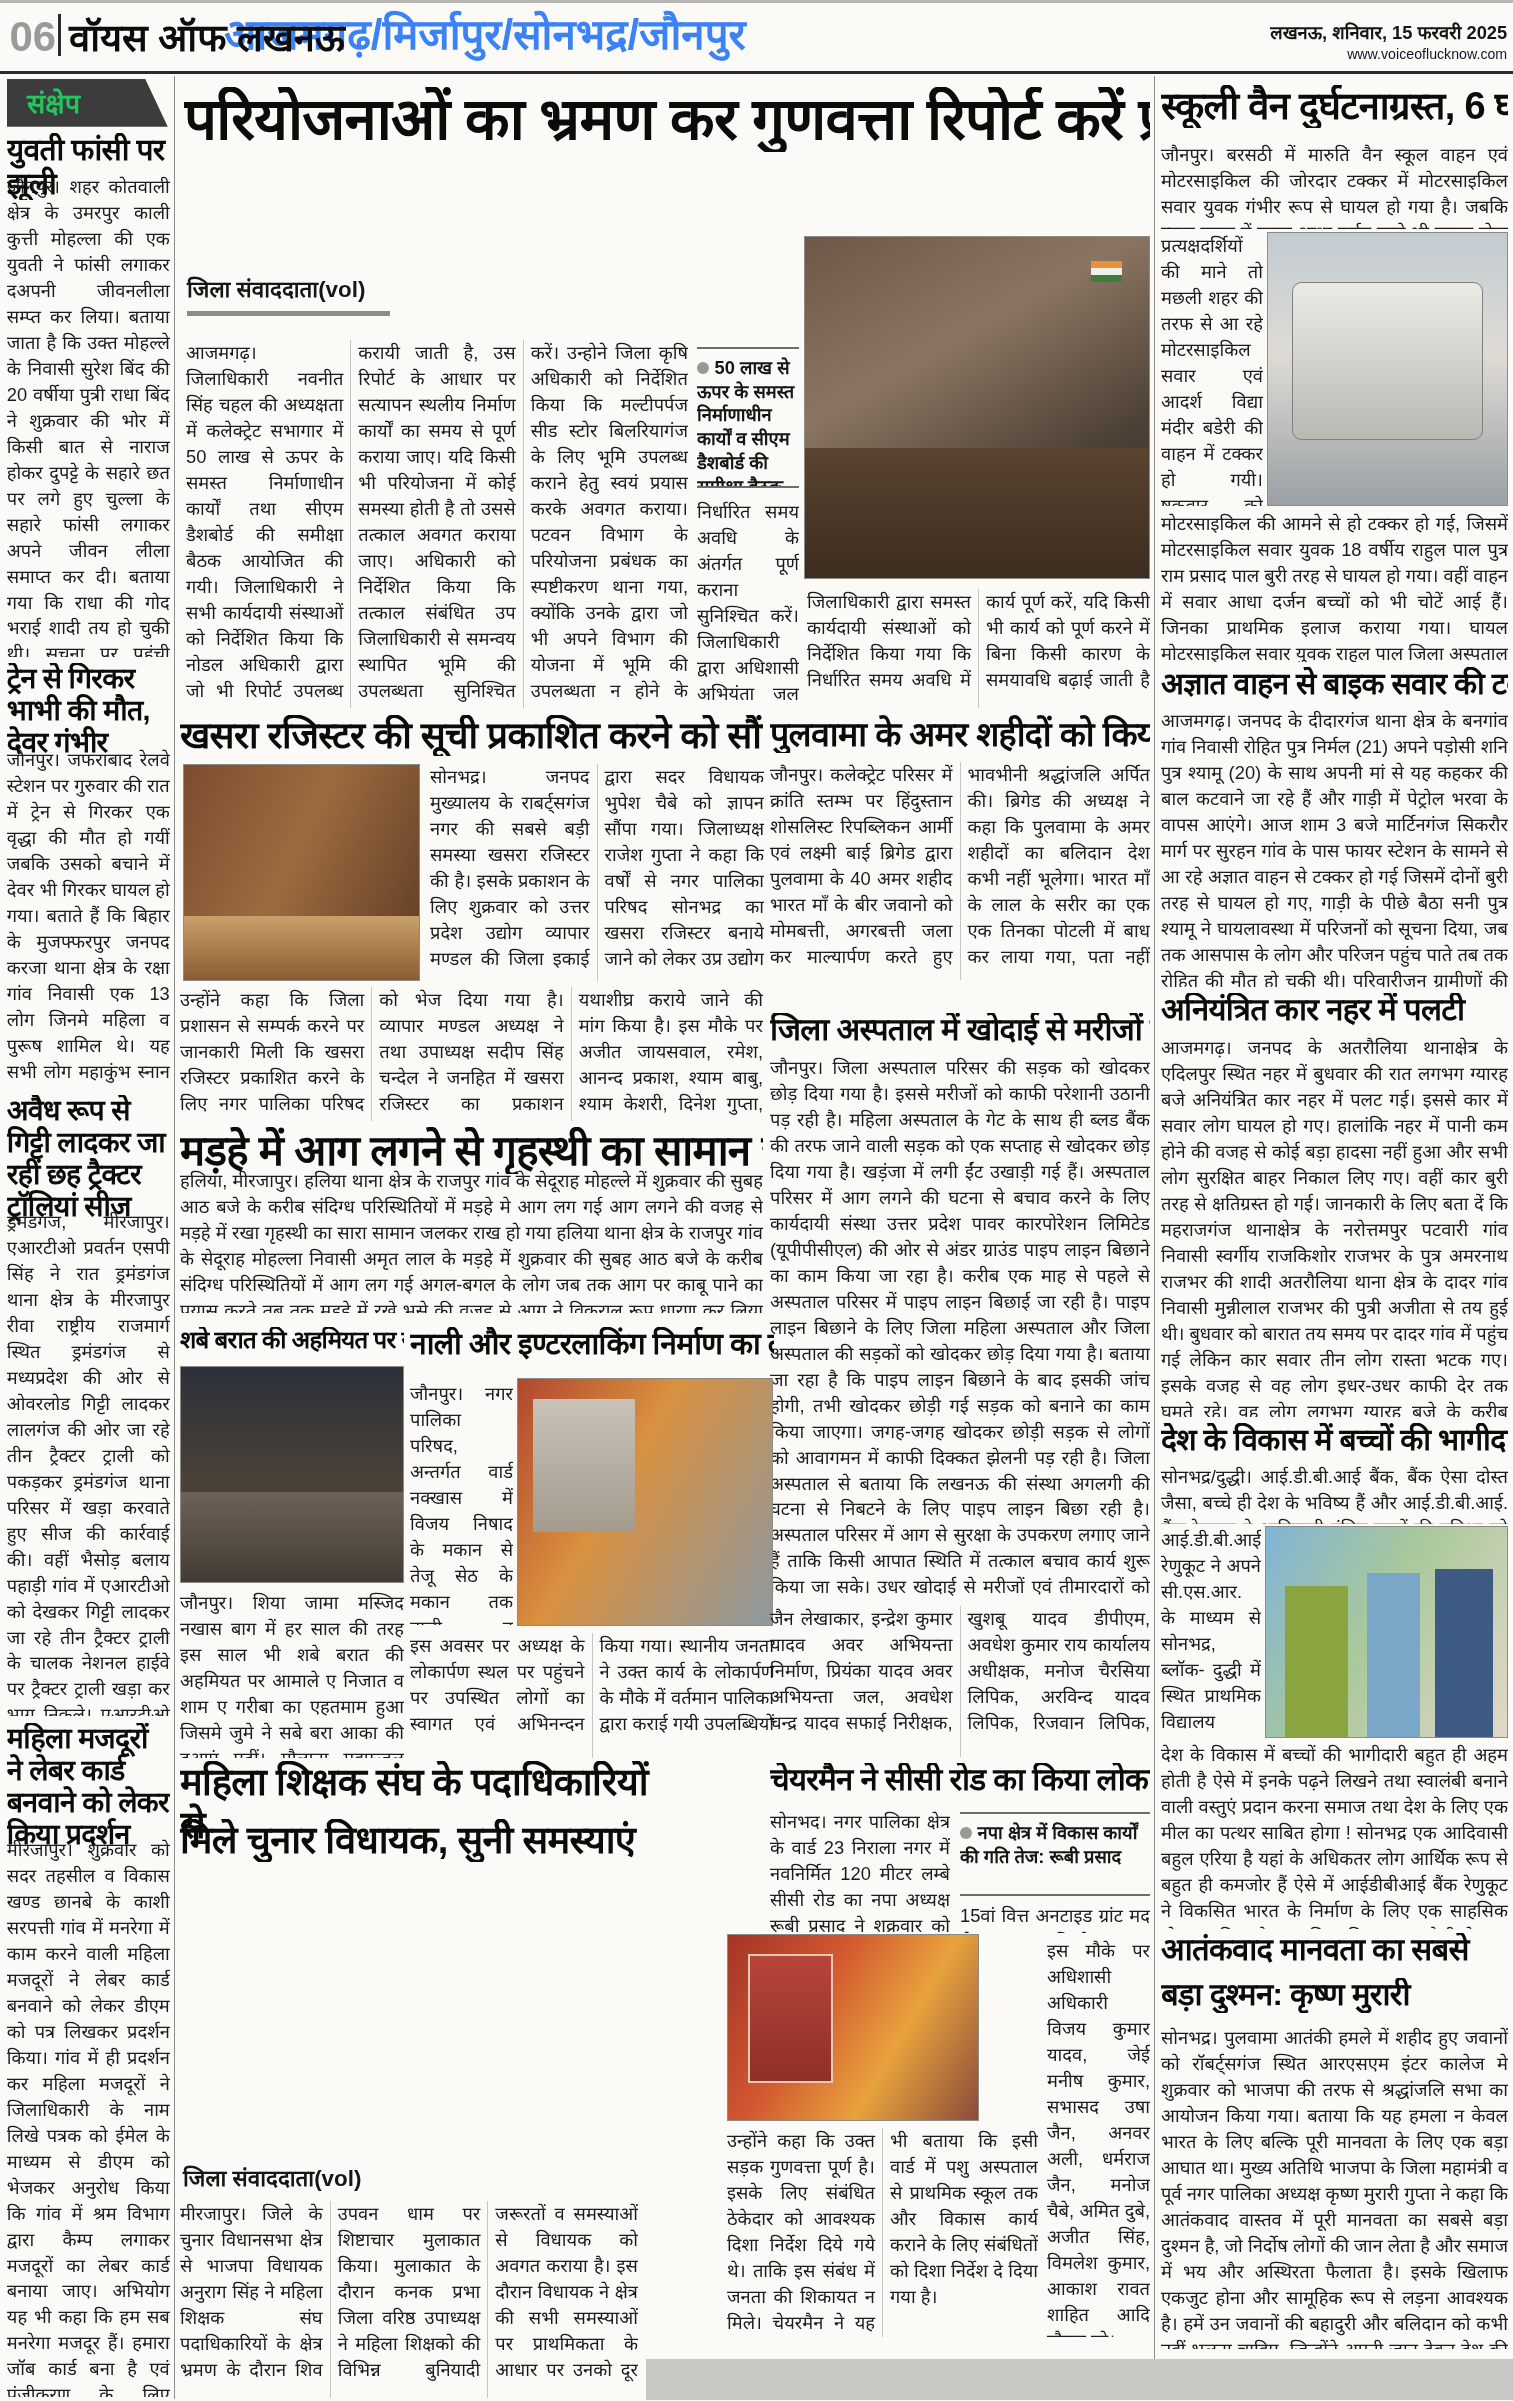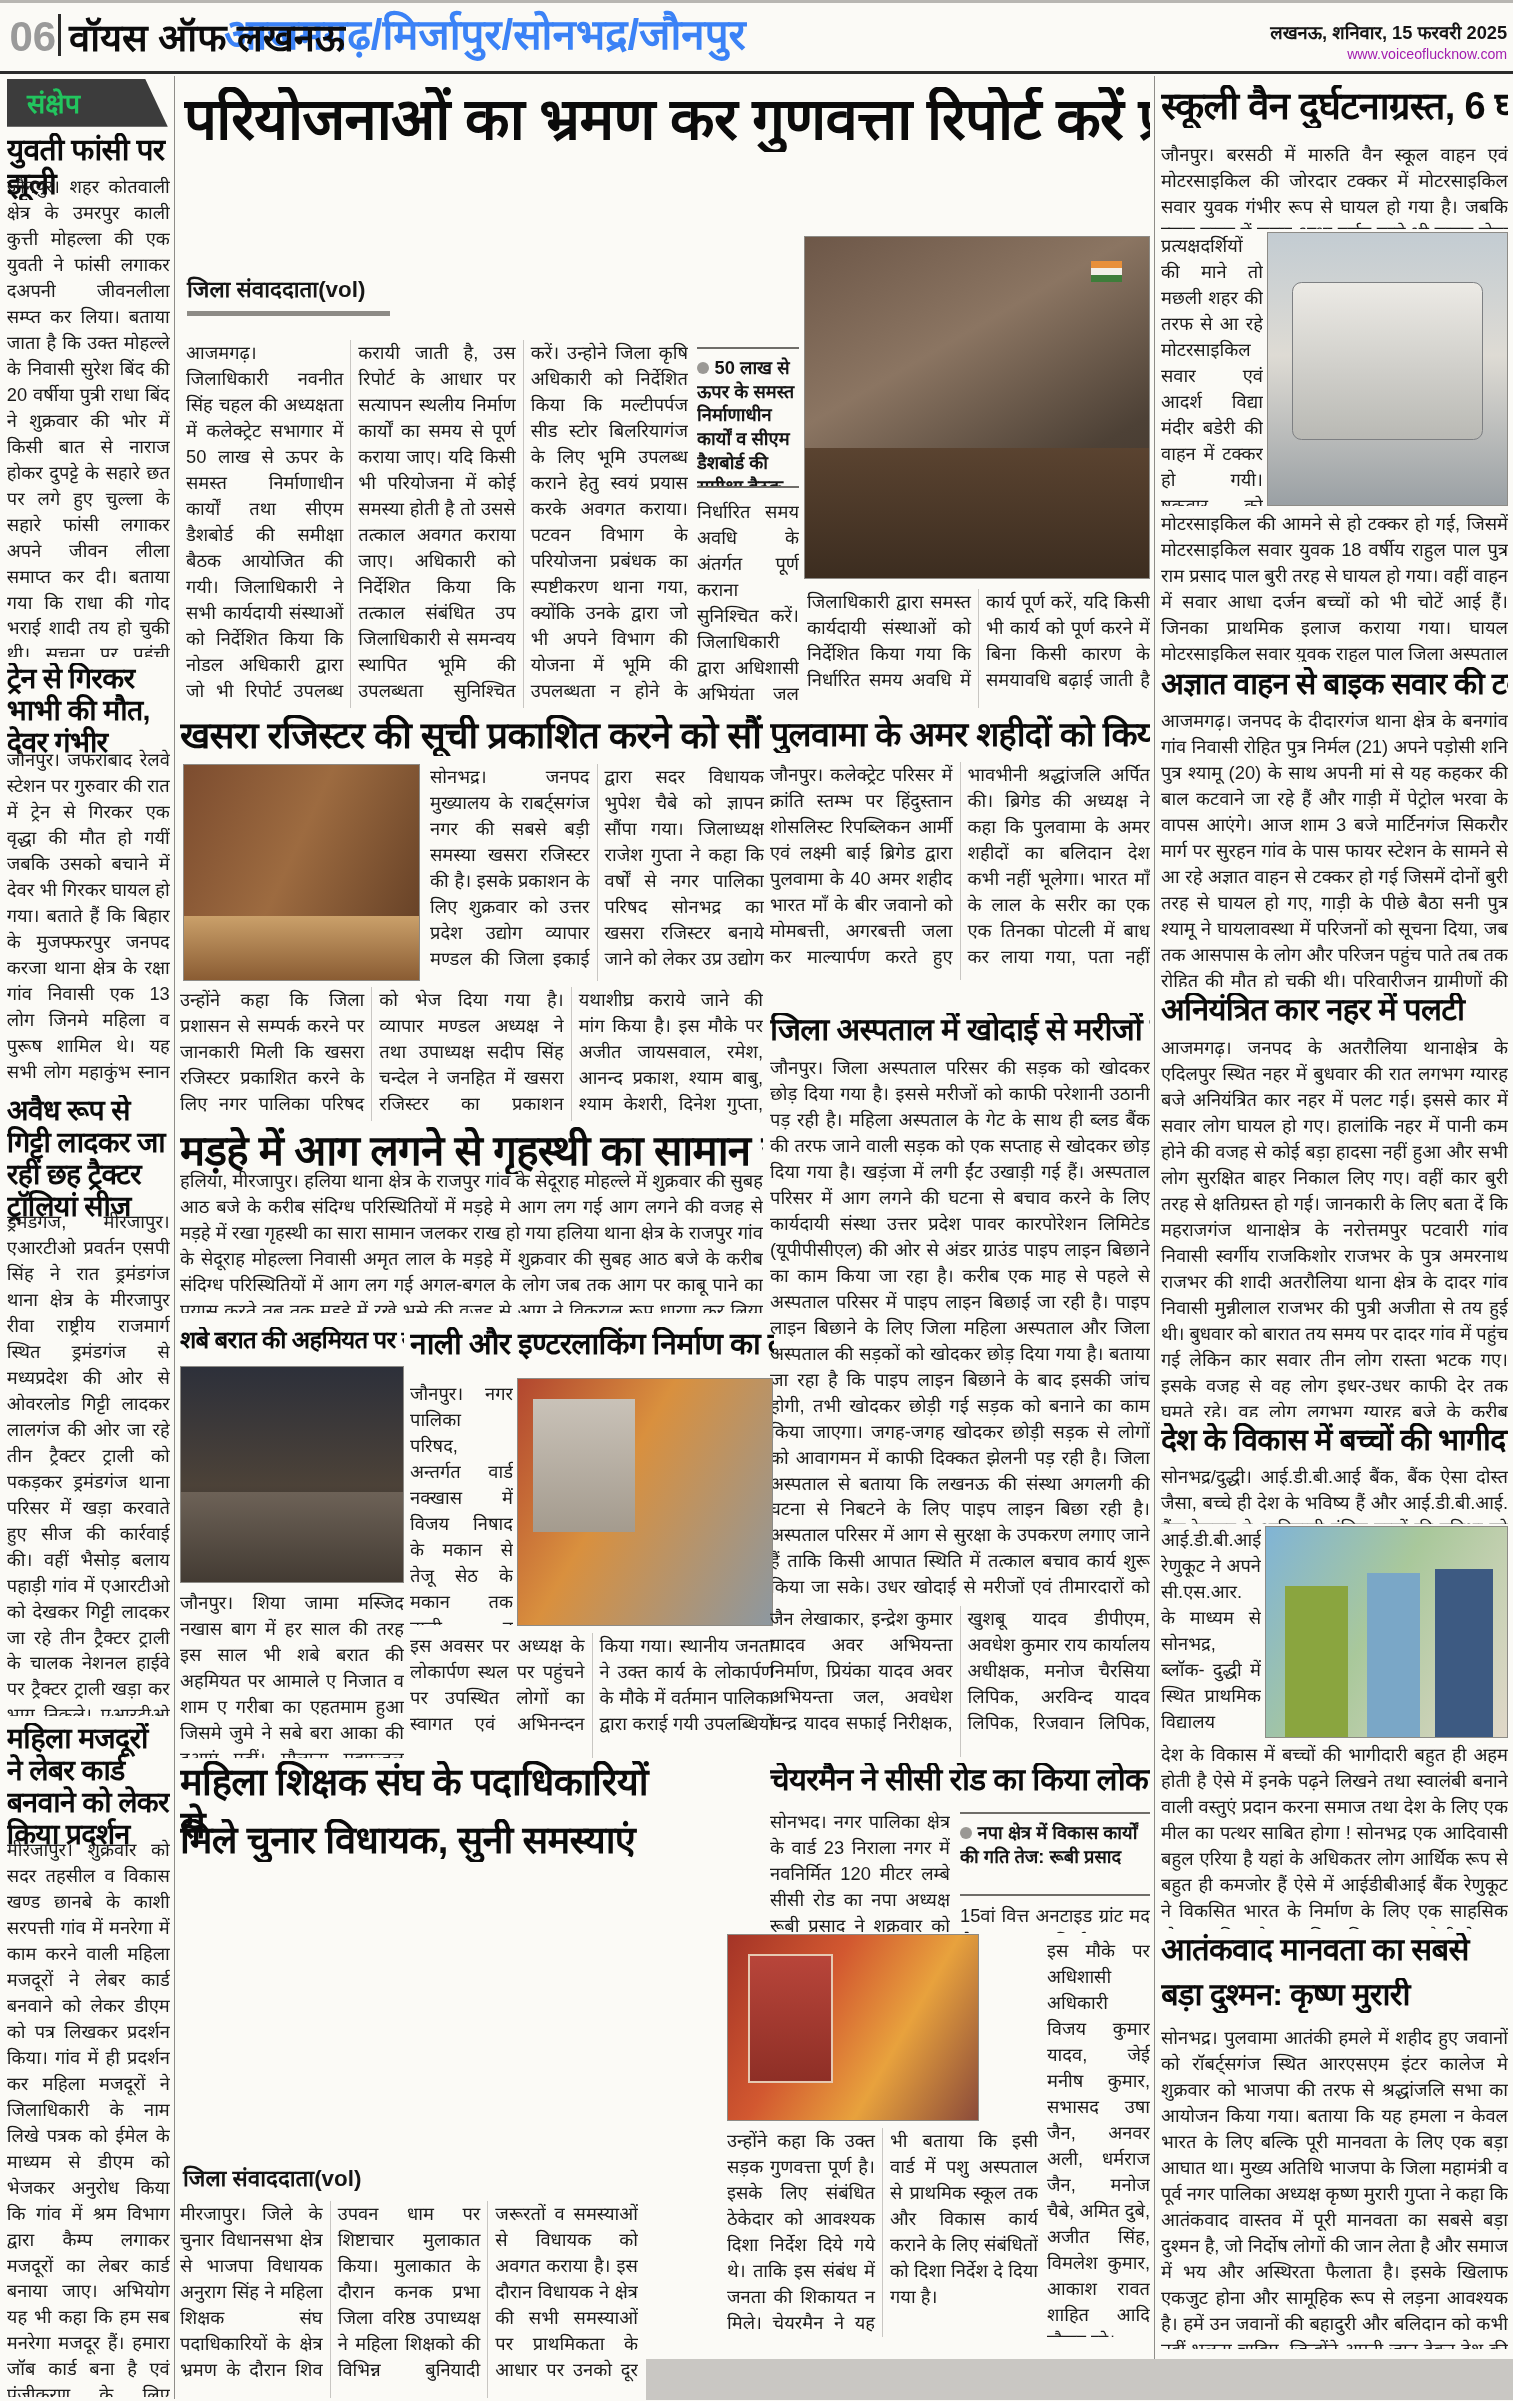--- a/index.html
+++ b/index.html
@@ -8,21 +8,21 @@
     font-family:"Liberation Sans","DejaVu Sans",sans-serif;color:#161616;
     overflow:hidden;margin:0 auto;
   }
   .abs{position:absolute;box-sizing:border-box;}
   .rule-h{background:#2b2b2b;}
   .rule-v{background:#8f8d89;width:1.4px;}
   .mast-page{font-size:42px;font-weight:800;color:#9a9a9a;line-height:1;}
   .mast-title{font-size:38px;font-weight:800;color:#0c0c0c;line-height:1;}
   .mast-region{font-size:42px;font-weight:800;color:#3b82f6;text-align:center;line-height:1;}
   .mast-date{font-size:18.3px;font-weight:700;text-align:right;}
-  .mast-web{font-size:14.2px;font-weight:400;text-align:right;color:#a21caf;}
+  .mast-web{font-size:14.2px;font-weight:400;text-align:right;color:#0f172a;}
   .sec-box{background:#3c3c3c;color:#22c55e;font-size:27px;font-weight:800;
     padding:5.4px 0 5.4px 20.3px;clip-path:polygon(0 0,86% 0,100% 100%,0 100%);}
   .hl{font-weight:800;color:#0b0b0b;line-height:1.12;letter-spacing:-0.7px;overflow:hidden;}
   .hl-nw{white-space:nowrap;}
   .body-txt{font-size:18.3px;line-height:1.42;text-align:justify;overflow:hidden;color:#1b1b1b;}
   .cols2{column-count:2;column-gap:15px;column-rule:0.7px solid #c8c6c2;}
   .cols3{column-count:3;column-gap:15px;column-rule:0.7px solid #c8c6c2;}
   .photo{border:0.7px solid #8d8b86;overflow:hidden;}
   .byline{font-size:22.4px;font-weight:800;}
   .byline-bar{height:4.7px;background:#8d8b86;}

